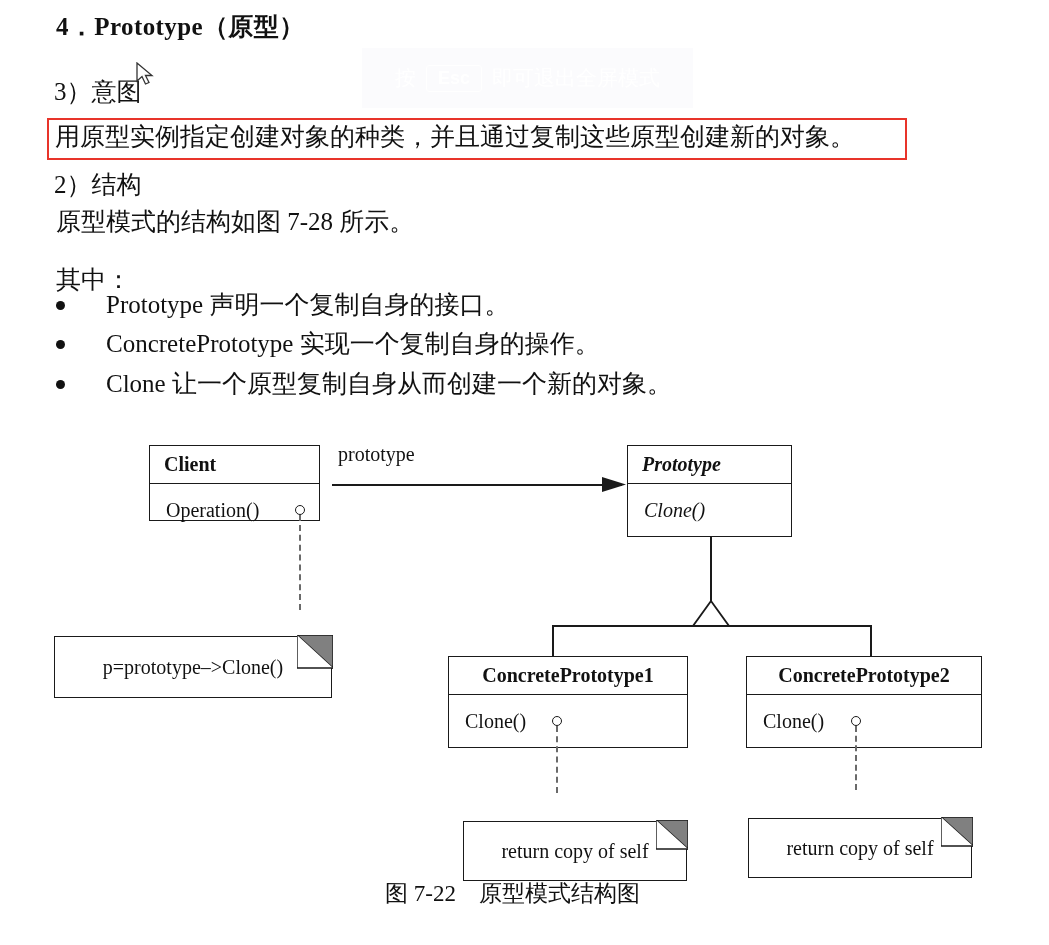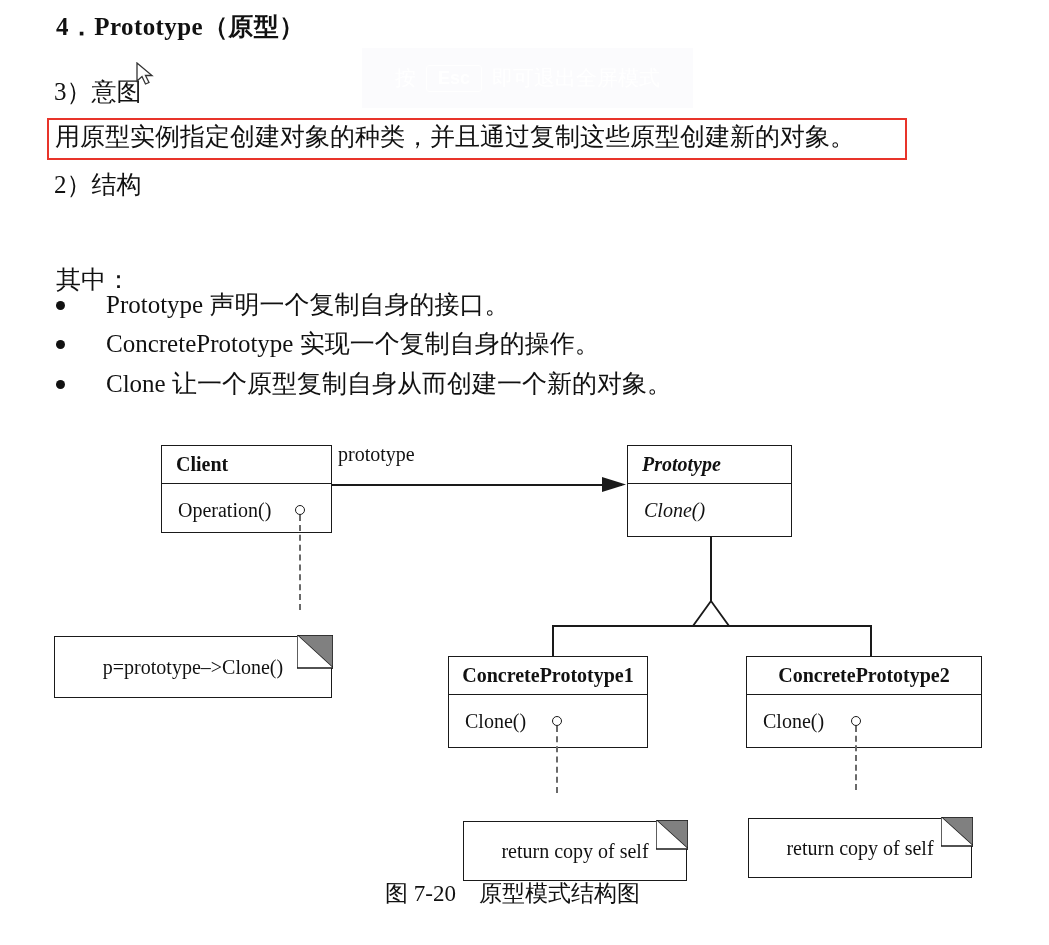--- a/index.html
+++ b/index.html
@@ -121,41 +121,42 @@
 <div id="page">
 
   <div class="txt heading">4．Prototype（原型）</div>
 
   <div class="txt line l-intent">3）意图</div>
 
   <div class="redbox"></div>
   <div class="redbox-txt">用原型实例指定创建对象的种类，并且通过复制这些原型创建新的对象。</div>
 
   <div class="txt line l-struct">2）结构</div>
+  <div class="txt line l-structdesc">原型模式的结构如图 7-28 所示。</div>
   <div class="txt line l-qizhong">其中：</div>
 
   <div class="bullet-row b1">
     <span class="dot"></span><span>Prototype 声明一个复制自身的接口。</span>
   </div>
   <div class="bullet-row b2">
     <span class="dot"></span><span>ConcretePrototype 实现一个复制自身的操作。</span>
   </div>
   <div class="bullet-row b3">
     <span class="dot"></span><span>Clone 让一个原型复制自身从而创建一个新的对象。</span>
   </div>
 
   <div class="uml">
 
     <div class="ln hln" style="left:332px;top:484px;width:290px;"></div>
     <svg style="position:absolute;left:602px;top:476px;" width="26" height="18">
       <polygon points="0,1 24,8.5 0,16" fill="#1a1a1a"></polygon>
     </svg>
     <div class="txt" style="left:338px;top:443px;font-size:20px;">prototype</div>
 
-    <div class="cls" style="left:161px;top:445px;width:171px;height:88px;text-align:right;">
+    <div class="cls" style="left:149px;top:445px;width:171px;height:76px;text-align:right;">
       <div class="hdr left bold">Client</div>
       <div class="body left" style="height:52px;">Operation()</div>
     </div>
     <div class="lolli" style="left:295px;top:505px;"></div>
     <div class="dln" style="left:299px;top:515px;height:95px;"></div>
 
     <div class="note" style="left:54px;top:608px;width:278px;height:62px;">
       <div class="nbox"></div>
       <div class="ntxt">p=prototype–&gt;Clone()</div>
       <svg class="fold" width="36" height="34">
@@ -171,21 +172,21 @@
     </div>
 
     <div class="ln vln" style="left:710px;top:537px;height:66px;"></div>
     <svg style="position:absolute;left:692px;top:600px;" width="38" height="28">
       <polygon points="19,1 37,26 1,26" fill="#ffffff" stroke="#1a1a1a" stroke-width="1.8"></polygon>
     </svg>
     <div class="ln hln" style="left:552px;top:625px;width:320px;"></div>
     <div class="ln vln" style="left:552px;top:625px;height:36px;"></div>
     <div class="ln vln" style="left:870px;top:625px;height:36px;"></div>
 
-    <div class="cls" style="left:448px;top:656px;width:200px;height:92px;">
+    <div class="cls" style="left:448px;top:656px;width:240px;height:92px;">
       <div class="hdr center bold">ConcretePrototype1</div>
       <div class="body left" style="height:52px;">Clone()</div>
     </div>
     <div class="lolli" style="left:552px;top:716px;"></div>
     <div class="dln" style="left:556px;top:726px;height:67px;"></div>
 
     <div class="note" style="left:463px;top:793px;width:224px;height:60px;">
       <div class="nbox"></div>
       <div class="ntxt">return copy of self</div>
       <svg class="fold" width="32" height="30">
@@ -207,21 +208,21 @@
       <div class="ntxt">return copy of self</div>
       <svg class="fold" width="32" height="30">
         <polygon points="32,0 32,29 2,29 2,0" fill="#fff" stroke="none"></polygon>
         <polygon points="0,0 32,0 32,29" fill="#808080" stroke="#1a1a1a" stroke-width="1.4"></polygon>
         <polyline points="0,0 0,29 32,29" fill="#fff" stroke="#1a1a1a" stroke-width="1.4"></polyline>
       </svg>
     </div>
 
   </div>
 
-  <div class="caption">图 7-20    原型模式结构图</div>
+  <div class="caption">图 7-22    原型模式结构图</div>
 
   <div class="toast">
     <span>按</span>
     <span class="key">Esc</span>
     <span>即可退出全屏模式</span>
   </div>
 
   <svg class="cursor" width="20" height="26">
     <polygon points="1,1 1,19 6,14.5 9.5,22 13,20.5 9.5,13.5 16,13.5" fill="#ffffff" stroke="#333333" stroke-width="1.3"></polygon>
   </svg>

